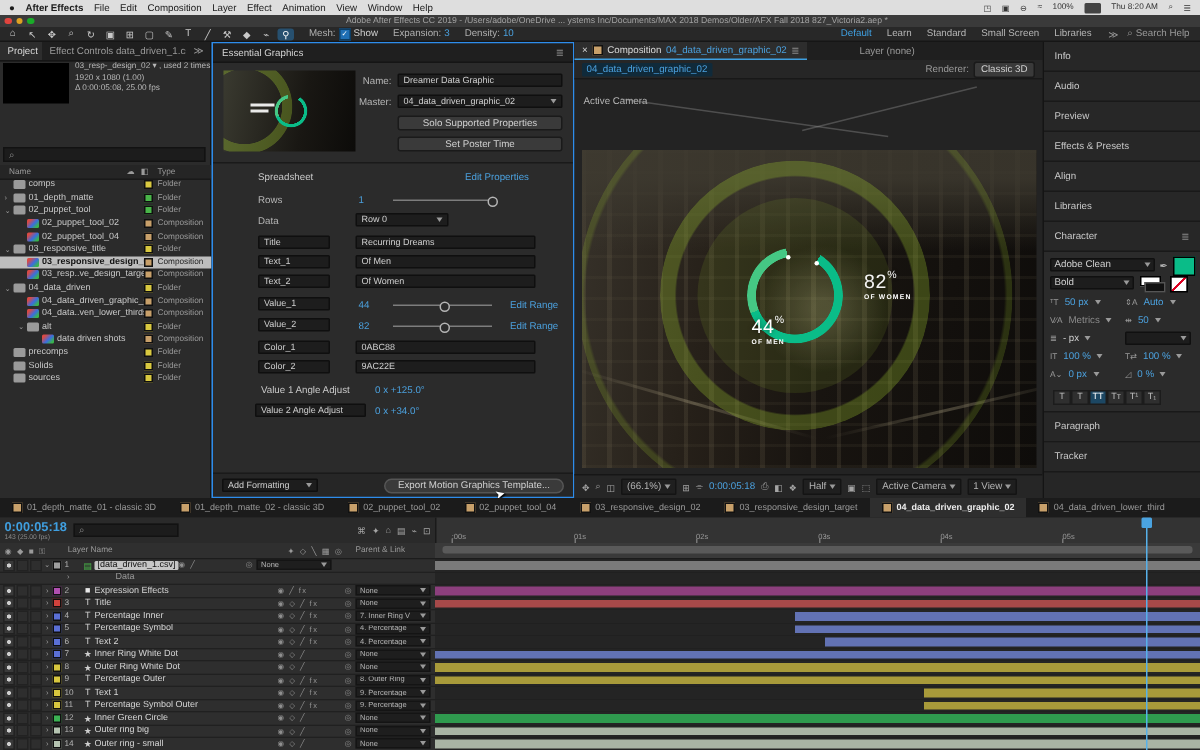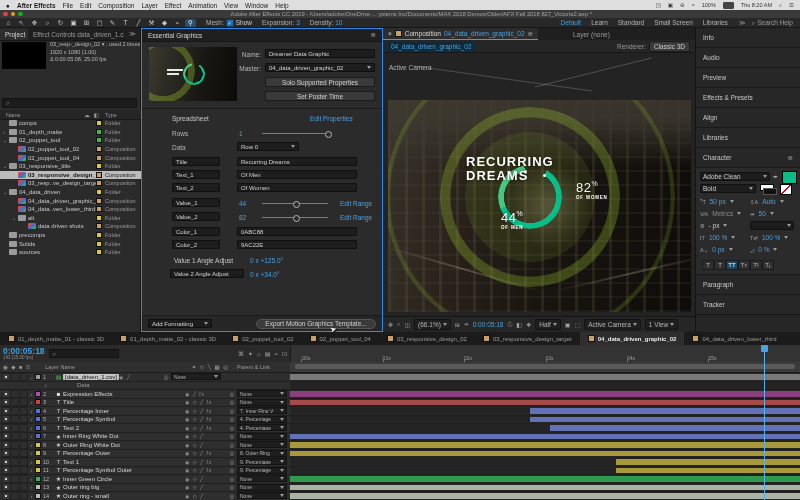--- a/index.html
+++ b/index.html
@@ -549,24 +549,20 @@
       <div class="rail" style="left:-10px;top:168px;transform:rotate(16deg);"></div>
       <div class="rail" style="left:160px;top:172px;transform:rotate(-13deg);"></div>
       <div class="bigarc" style="left:-3px;top:-48px;width:290px;height:290px;background:rgba(154,194,46,0.20);
         -webkit-mask:radial-gradient(circle,transparent 0 68%,#000 69% 100%);mask:radial-gradient(circle,transparent 0 68%,#000 69% 100%);"></div>
       <div class="bigarc" style="left:52px;top:7px;width:180px;height:180px;background:rgba(154,194,46,0.30);
         -webkit-mask:radial-gradient(circle,transparent 0 62%,#000 63% 100%);mask:radial-gradient(circle,transparent 0 62%,#000 63% 100%);"></div>
       <div class="bigarc" style="left:77px;top:32px;width:130px;height:130px;background:rgba(154,194,46,0.12);"></div>
       <div id="ring"></div>
       <div class="rdot" style="left:136px;top:70px;"></div>
       <div class="rdot" style="left:155px;top:74px;"></div>
-      <div class="vtitle">
-        <div>RECURRING</div>
-        <div>DREAMS</div>
-      </div>
       <div style="position:absolute;left:113px;top:110px;">
         <span class="pctbig"><span>44</span><span style="font-size:7px;vertical-align:top;">%</span></span>
         <div class="pctcap">OF MEN</div>
       </div>
       <div style="position:absolute;left:188px;top:80px;">
         <span class="pctbig" style="font-weight:normal;opacity:.95;"><span>82</span><span style="font-size:7px;vertical-align:top;">%</span></span>
         <div class="pctcap">OF WOMEN</div>
       </div>
     </div>
 

